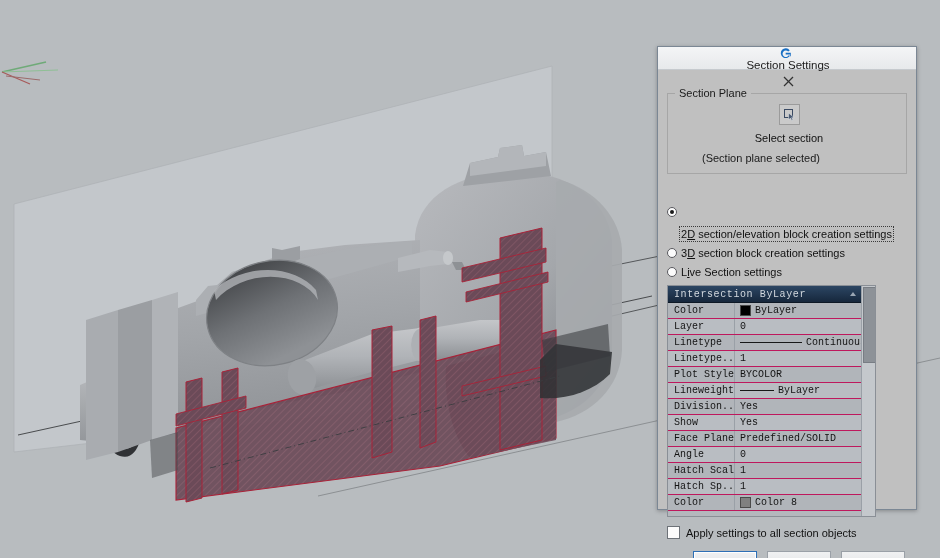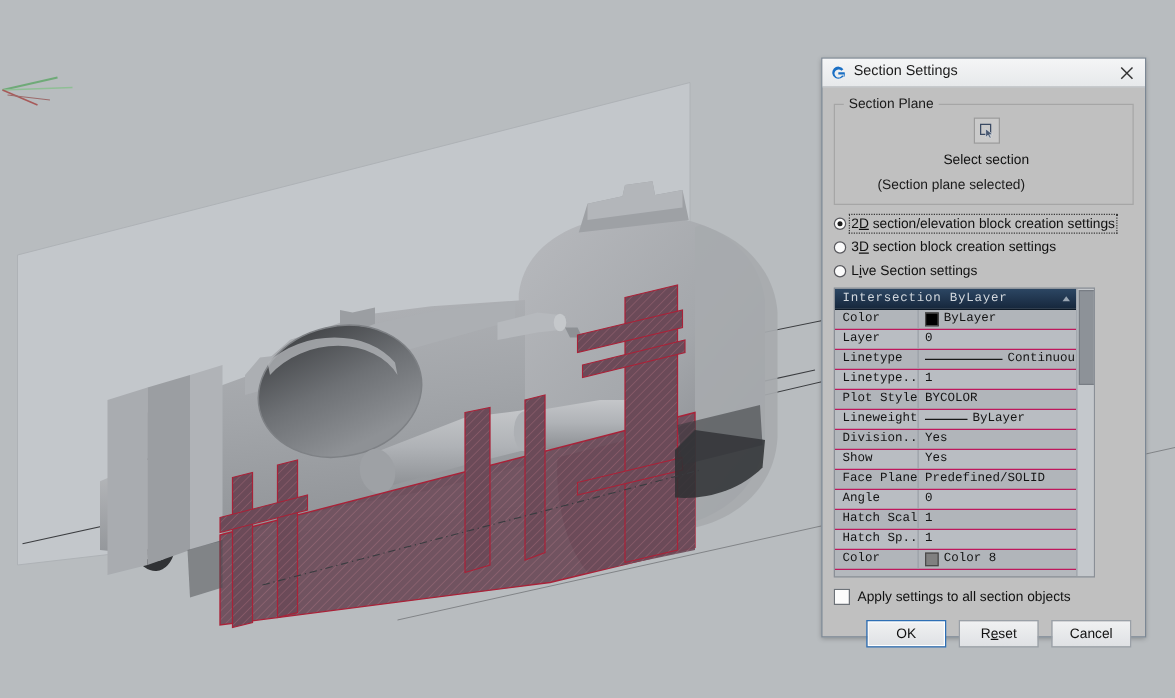--- a/index.html
+++ b/index.html
@@ -21,32 +21,33 @@
     background:#c0c0c0;
     border:1px solid #7b8794;
     box-shadow:0 1px 4px rgba(0,0,0,.28);
     font-size:11px;color:#111;
   }
   .dlg-titlebar{
     height:22px;background:linear-gradient(#f4f5f6,#e7e9eb);
     border-bottom:1px solid #c6cace;
     display:flex;align-items:center;padding:0 4px 0 6px;
     position:relative;
+    flex-direction:column;
   }
   .dlg-logo{width:13px;height:13px;margin-right:6px;flex:0 0 auto;}
   .dlg-title{font-size:11.5px;color:#1a1a1a;flex:1 1 auto;line-height:1;}
   .dlg-close{
     width:22px;height:20px;display:flex;align-items:center;justify-content:center;
     cursor:pointer;flex:0 0 auto;
   }
   .dlg-body{padding:8px 9px 0 9px;position:relative;height:calc(100% - 22px);box-sizing:border-box;}
 
   
   .groupbox{
-    border:1px solid #a6a6a6;margin-top:5px;padding:10px 8px 9px 8px;position:relative;
+    border:1px solid #a6a6a6;margin-top:15px;padding:10px 8px 9px 8px;position:relative;
   }
   .groupbox-legend{
     position:absolute;top:-7px;left:7px;background:#c0c0c0;padding:0 4px;font-size:11px;color:#1a1a1a;
   }
   .sel-row{display:flex;align-items:center;gap:7px;padding-left:4px;flex-direction:column;}
   .sel-btn{
     width:19px;height:19px;border:1px solid #9b9b9b;background:#cacaca;
     display:flex;align-items:center;justify-content:center;cursor:pointer;flex:0 0 auto;
   }
   .sel-label{font-size:11px;}
@@ -58,21 +59,21 @@
   .radio-mark{
     width:10px;height:10px;border-radius:50%;
     border:1px solid #59595e;background:#fbfbfb;flex:0 0 auto;margin-right:4px;
     box-sizing:border-box;position:relative;
   }
   .radio-row.checked .radio-mark::after{
     content:"";position:absolute;left:2px;top:2px;width:4px;height:4px;border-radius:50%;background:#1a1a1a;
   }
   .radio-text{font-size:11px;line-height:12px;}
   .radio-row.focused .radio-text{
-    outline:1px dotted #3a3a3a;outline-offset:1px;
+    outline:1px dotted #3a3a3a;outline-offset:1px;margin-top:45px;
   }
   .radio-text u{text-decoration:underline;}
 
   .check-sub{display:flex;align-items:center;margin:0 0 0 14px;}
   .chk-mark{
     width:10px;height:10px;border:1px solid #a3a3a3;background:#cfcfcf;
     margin-right:5px;flex:0 0 auto;box-sizing:border-box;position:relative;
   }
   .chk-mark.checked::after{
     content:"";position:absolute;left:1px;top:0px;width:5px;height:7px;

